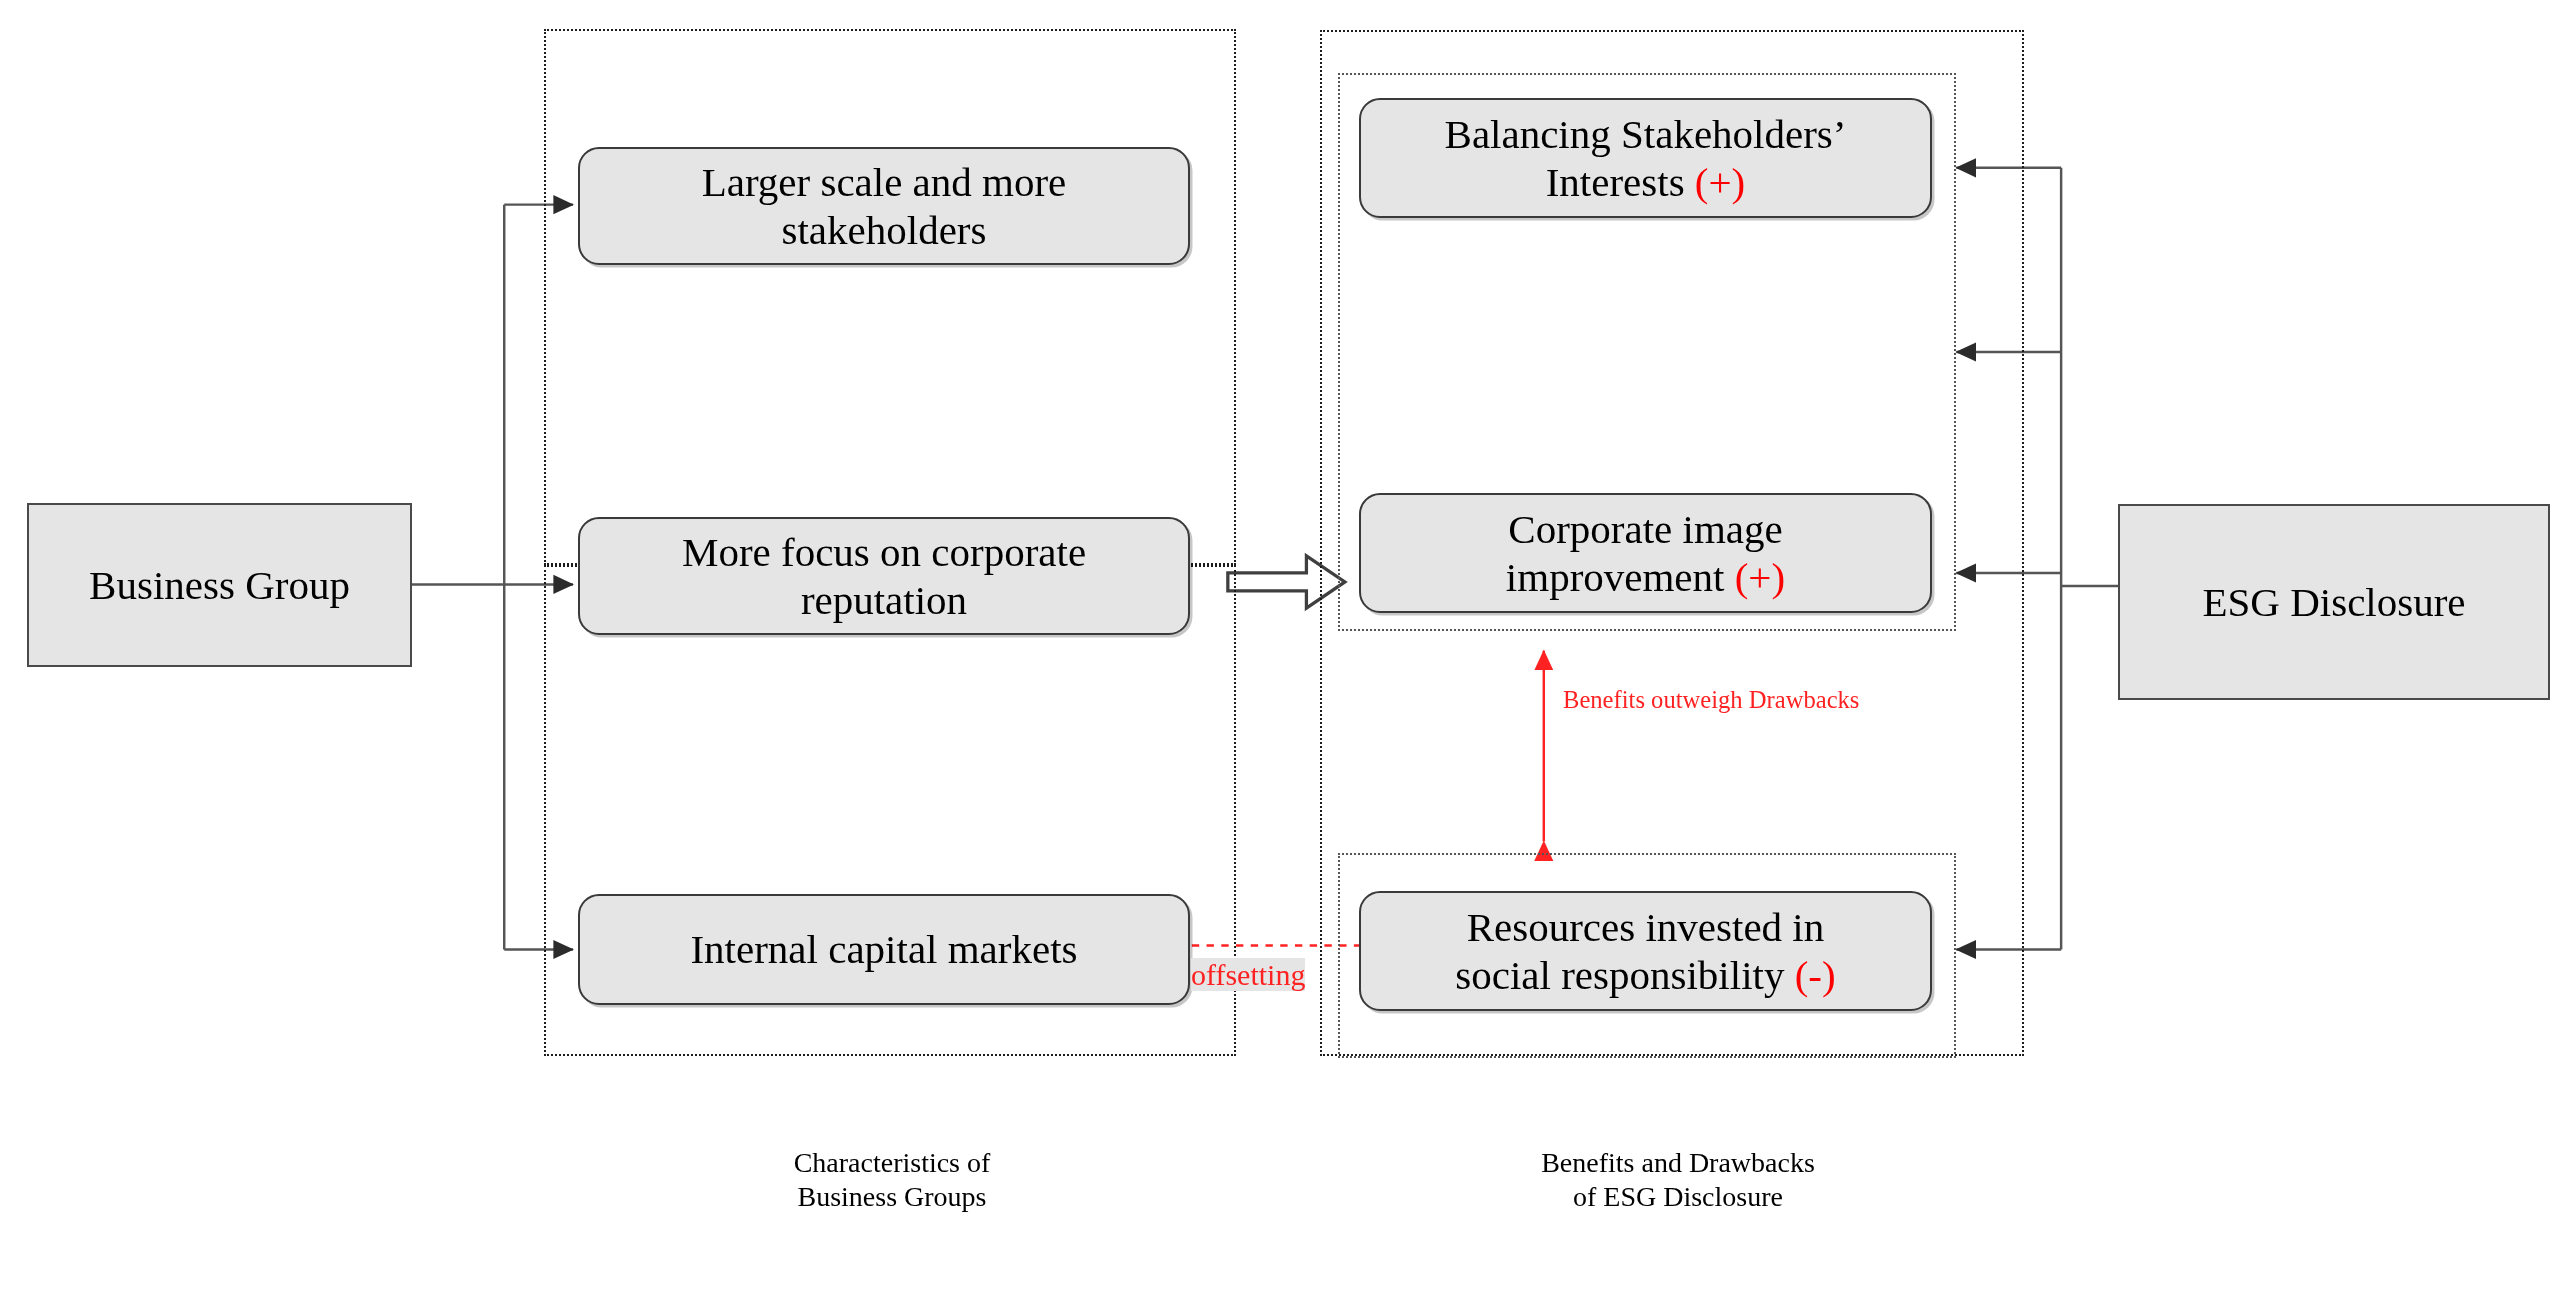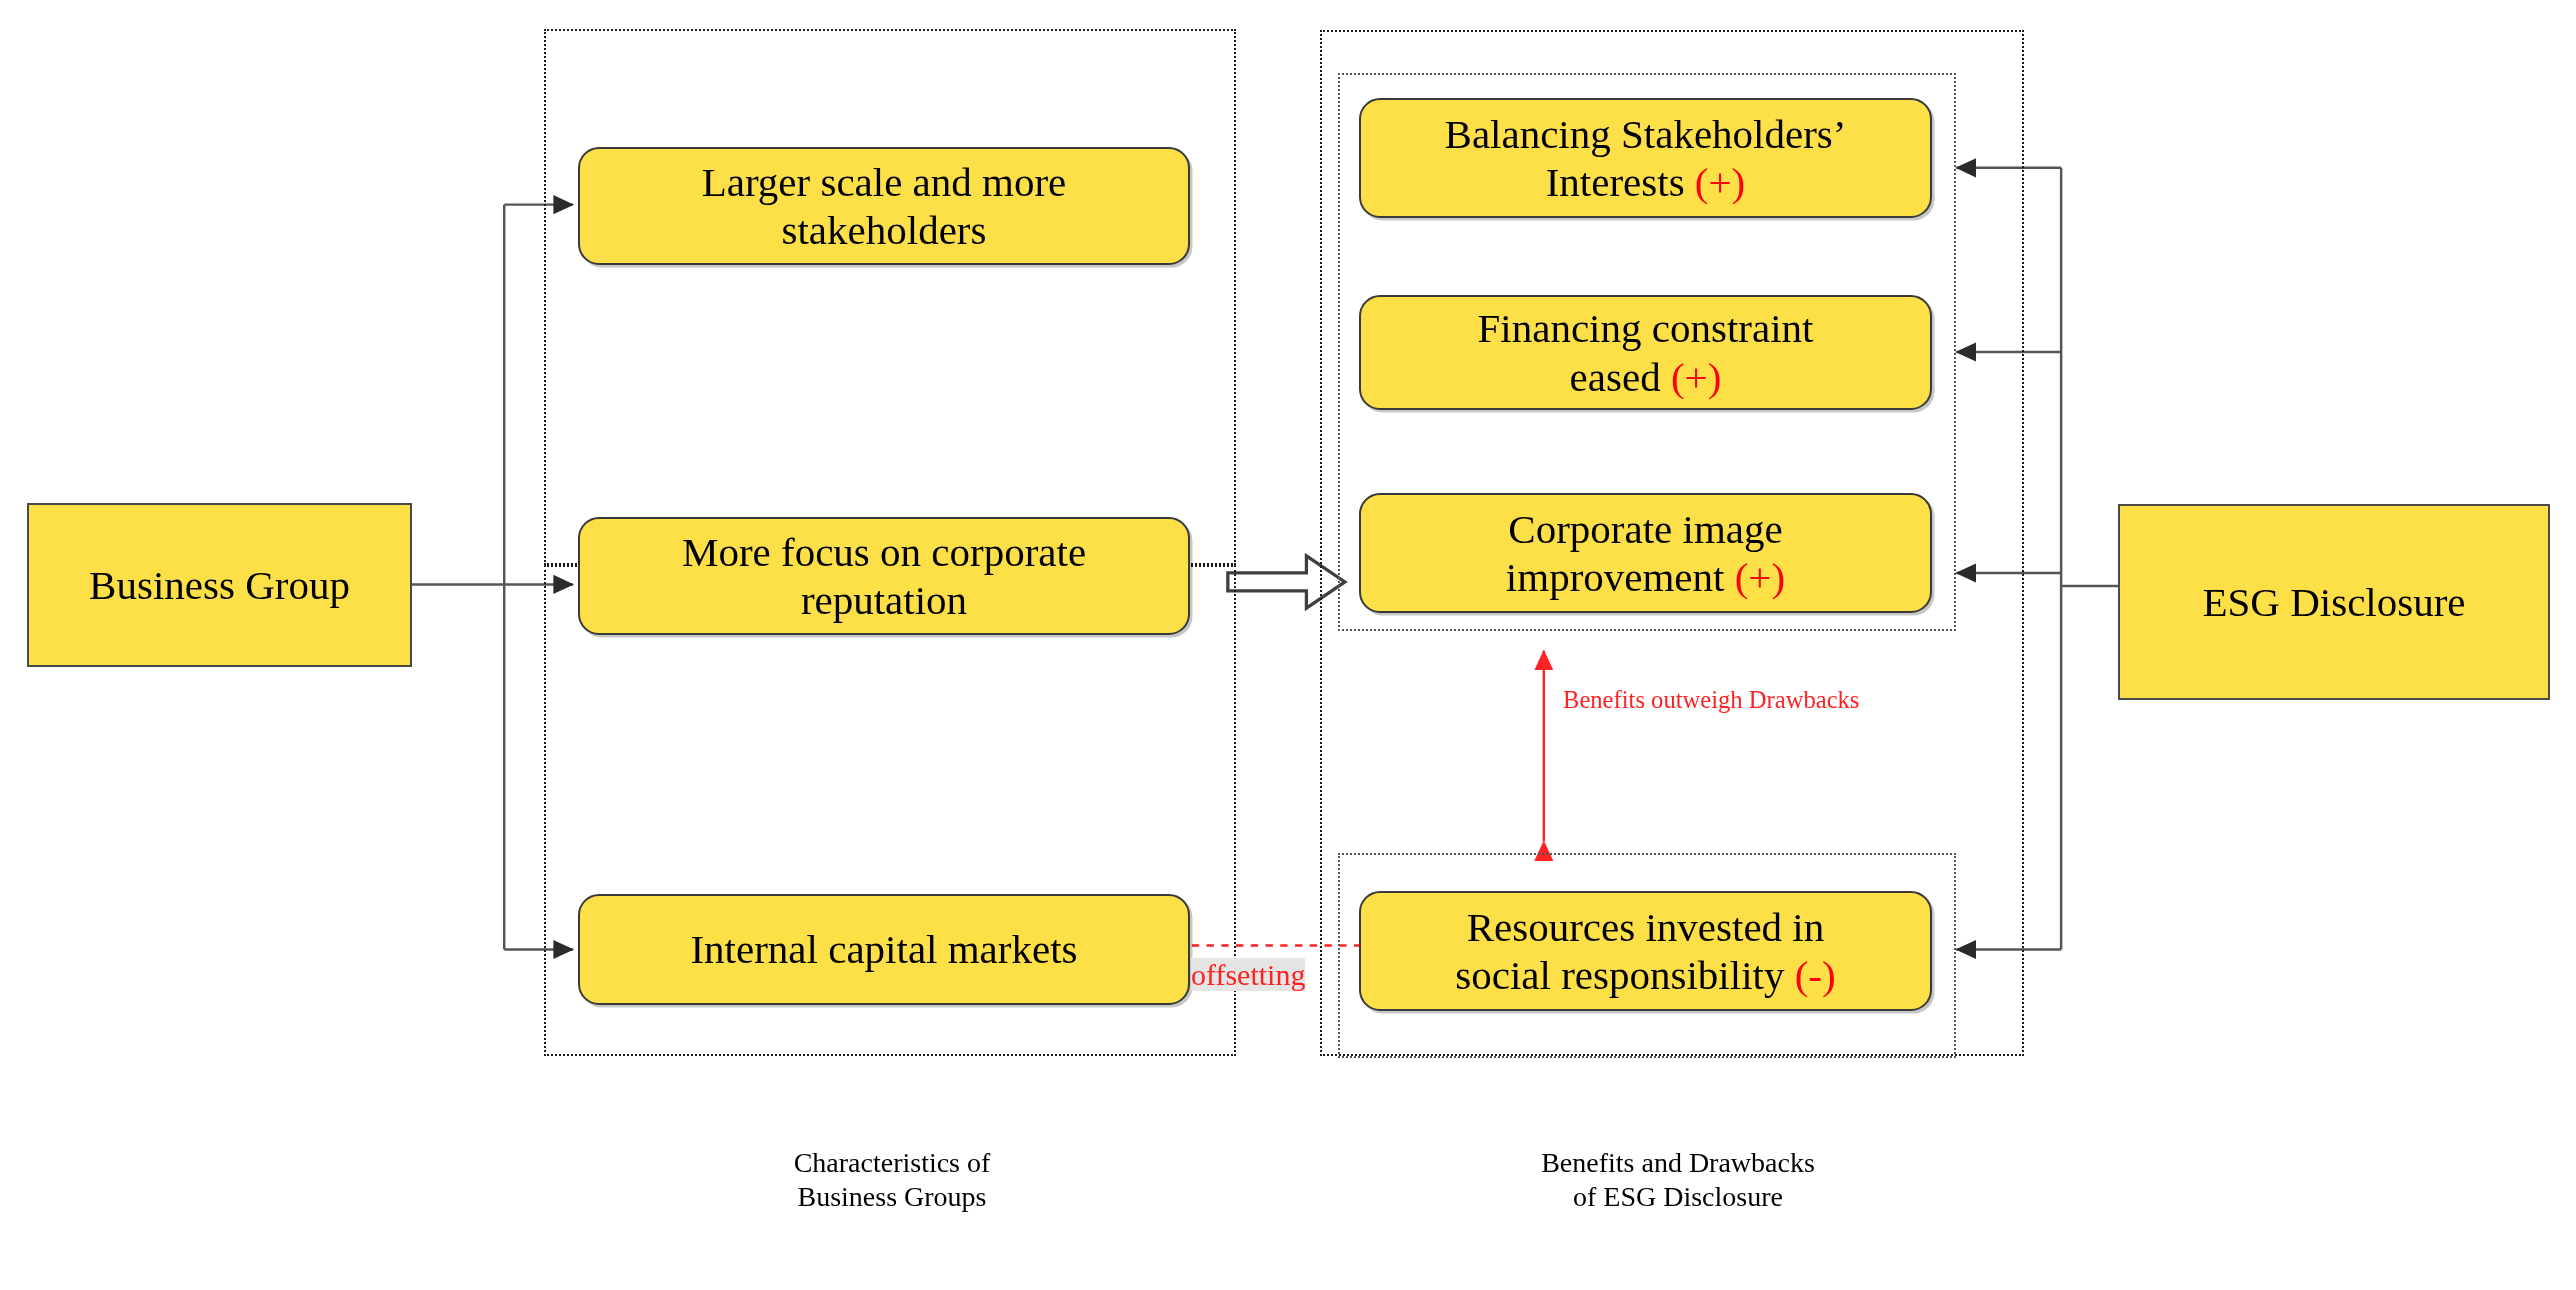--- a/index.html
+++ b/index.html
@@ -21,21 +21,21 @@
   }
 
   
   .node{
     position:absolute;
     box-sizing:border-box;
     display:flex;
     align-items:center;
     justify-content:center;
     text-align:center;
-    background:#fde047;
+    background:#e5e5e5;
     line-height:1.18;
     z-index:3;
   }
   .node .lbl{ display:block; }
 
   
   .sq{
     border:2.5px solid #4a4a4a;
     border-radius:0;
     font-size:41px;
@@ -182,27 +182,20 @@
   </div>
 
   <div class="node rnd" style="left:1359px; top:98px; width:573px; height:120px;">
     <span class="lbl">
       <span>Balancing Stakeholders’</span><br>
       <span>Interests</span>
       <span class="pm">(+)</span>
     </span>
   </div>
 
-  <div class="node rnd" style="left:1359px; top:295px; width:573px; height:115px;">
-    <span class="lbl">
-      <span>Financing constraint</span><br>
-      <span>eased</span>
-      <span class="pm">(+)</span>
-    </span>
-  </div>
 
   <div class="node rnd" style="left:1359px; top:493px; width:573px; height:120px;">
     <span class="lbl">
       <span>Corporate image</span><br>
       <span>improvement</span>
       <span class="pm">(+)</span>
     </span>
   </div>
 
   <div class="node rnd" style="left:1359px; top:891px; width:573px; height:120px;">

